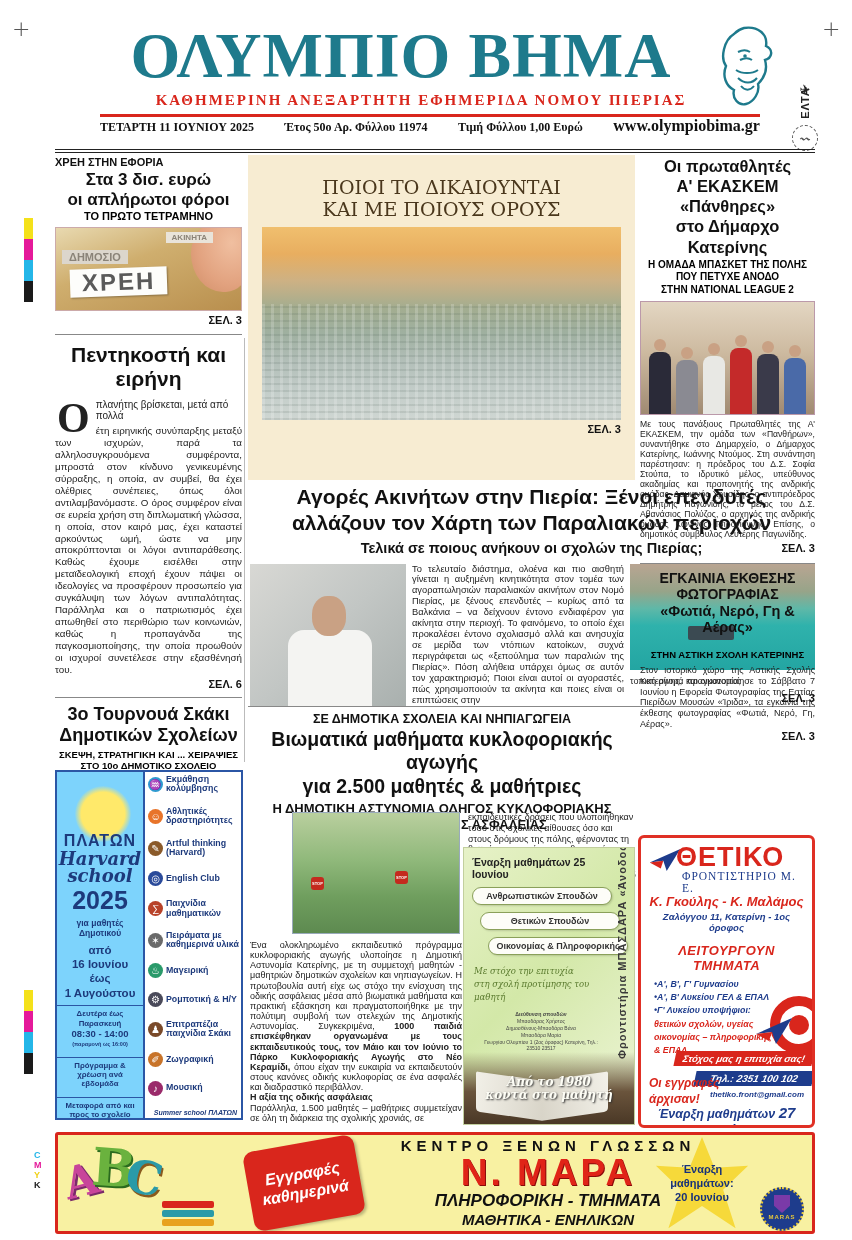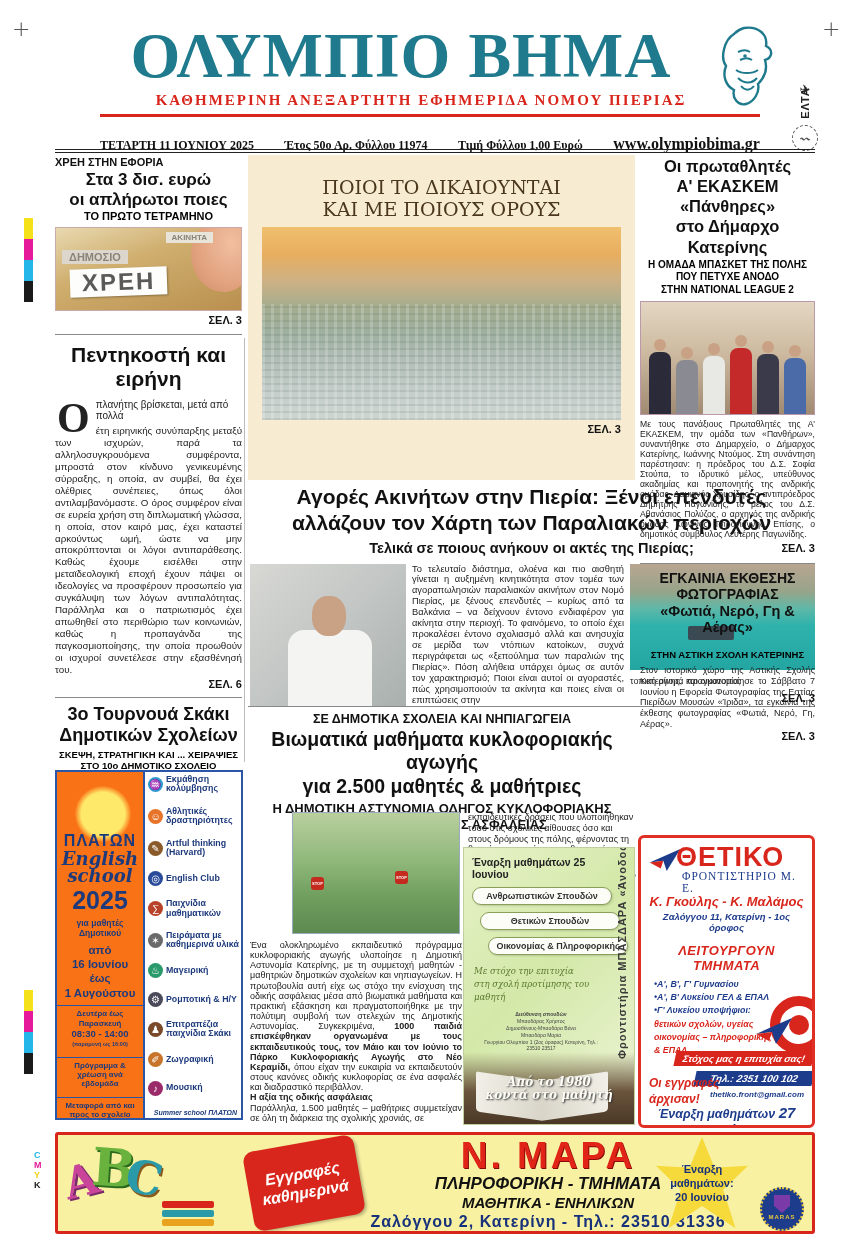--- a/index.html
+++ b/index.html
@@ -12,21 +12,21 @@
   .regstrip { position:absolute; width:9px; display:flex; flex-direction:column; }
   .regstrip span { width:9px; height:21px; font-size:4px; overflow:hidden; color:#fff; text-align:center; }
   .cmyk-vert { position:absolute; display:flex; flex-direction:column; font-size:9px; font-weight:bold; line-height:10px; }
 
   
   .masthead { position:absolute; left:100px; top:24px; width:672px; }
   .mast-title { font-family:"Liberation Serif", serif; font-weight:bold; font-size:64px; letter-spacing:1px; color:#1e7a8c; text-align:center; line-height:1.0; padding-right:70px; }
   .zeus { position:absolute; right:-6px; top:2px; }
   .mast-sub { margin-top:4px; text-align:center; font-family:"Liberation Serif", serif; font-weight:bold; font-size:15px; letter-spacing:2px; color:#d9261c; padding-right:30px;}
   .mast-rule { margin-top:5px; height:3px; background:#d9261c; width:660px; }
-  .dateline { margin-top:18px; width:660px; display:flex; justify-content:space-between; align-items:baseline; font-family:"Liberation Serif", serif; font-size:12px; font-weight:bold; color:#111; }
+  .dateline { margin-top:0; width:660px; display:flex; justify-content:space-between; align-items:baseline; font-family:"Liberation Serif", serif; font-size:12px; font-weight:bold; color:#111; }
   .dateline .site { font-size:16px;text-align:center; }
   .elta { position:absolute; left:788px; top:82px; width:34px; text-align:center; }
   .elta .elta-txt { transform:rotate(-90deg); font-size:11px; font-weight:bold; color:#222; letter-spacing:1px; }
   .elta .elta-plane { font-size:13px; color:#222; }
   .elta .elta-circle { margin:16px auto 0; width:26px; height:26px; border:1px dashed #555; border-radius:50%; color:#555; font-size:10px; line-height:26px; }
   .dbl-rule { position:absolute; left:55px; top:149px; width:760px; height:4px; border-top:1px solid #222; border-bottom:1px solid #222; }
 
   
   .kicker { font-weight:bold; color:#111; }
   .selref { font-weight:bold; color:#111; font-size:11px; text-align:right; }
@@ -48,21 +48,21 @@
   .pent-drop { float:left; font-size:42px; line-height:0.85; font-weight:bold; color:#222; margin:2px 6px 0 2px; font-family:"Liberation Serif",serif; }
   .pent-body { margin-top:4px; font-size:9.8px; line-height:1.22; }
   .chess-head { font-size:18px; font-weight:bold; text-align:center; line-height:1.2; color:#111; }
   .chess-sub { font-size:9.5px; font-weight:bold; text-align:center; margin-top:2px; }
   .chess-photo { position:relative; margin-top:5px; height:104px; background:linear-gradient(180deg,#cfe0cf 0%,#bcd3c8 35%,#9db7a8 60%,#8aa392 100%); overflow:hidden; border:1px solid #aab; }
   .person { position:absolute; bottom:0; border-radius:6px 6px 0 0; }
   .head-dot { position:absolute; width:12px; height:12px; border-radius:50%; background:#caa184; }
 
   
   .platon { position:absolute; left:55px; top:770px; width:188px; height:350px; border:2px solid #2b56a5; display:flex; background:#fff; }
-  .platon-left { width:88px; background:#f97316; border-right:2px solid #2b56a5; color:#1d3a7c; text-align:center; position:relative; overflow:hidden; }
+  .platon-left { width:88px; background:#7dd3fc; border-right:2px solid #2b56a5; color:#1d3a7c; text-align:center; position:relative; overflow:hidden; }
   .platon-sun { position:absolute; left:18px; top:14px; width:56px; height:56px; border-radius:50%; background:radial-gradient(circle,#ffe96a 0%, #ffe96a 55%, rgba(255,233,106,0) 72%); }
   .platon-left > div { position:relative; }
   .p-name { font-size:16px; font-weight:bold; letter-spacing:1px; margin-top:4px; }
   .p-script { font-family:"DejaVu Serif", serif; font-style:italic; font-size:18px; line-height:0.95; font-weight:bold; }
   .p-year { font-size:25px; font-weight:bold; margin-top:2px; }
   .p-small { font-size:8.5px; font-weight:bold; margin-top:4px; line-height:1.15; }
   .p-range { font-size:11.5px; font-weight:bold; line-height:1.25; margin-top:4px; }
   .p-box { border-top:1px solid #2b56a5; margin-top:5px; padding:3px 2px; font-size:7.8px; font-weight:bold; line-height:1.2; }
   .p-hours { font-size:9.5px; }
   .p-hnote { font-size:5.5px; }
@@ -234,21 +234,21 @@
     <div class="elta-txt">ΕΛΤΑ</div>
     <div class="elta-circle">〰</div>
   </div>
   <div class="dbl-rule"></div>
 
   <div class="col-left">
     <div>
       <div class="kicker debt-kicker">ΧΡΕΗ ΣΤΗΝ ΕΦΟΡΙΑ</div>
       <div class="debt-head">
         <span>Στα 3 δισ. ευρώ</span><br>
-        <span>οι απλήρωτοι ποιες</span>
+        <span>οι απλήρωτοι φόροι</span>
       </div>
       <div class="debt-sub">ΤΟ ΠΡΩΤΟ ΤΕΤΡΑΜΗΝΟ</div>
       <div class="debt-photo">
         <div class="debt-finger"></div>
         <div class="debt-tab1">ΑΚΙΝΗΤΑ</div>
         <div class="debt-tab2">ΔΗΜΟΣΙΟ</div>
         <div class="debt-label">ΧΡΕΗ</div>
       </div>
       <div class="selref" style="margin-top:3px;">ΣΕΛ. 3</div>
     </div>
@@ -292,21 +292,21 @@
     </div>
   </div>
 
   <div class="vline" style="left:244px; top:338px; height:424px;"></div>
 
   <div class="platon">
     <div class="platon-left">
       <div class="platon-sun"></div>
       <div class="p-name">ΠΛΑΤΩΝ</div>
       <div class="p-script">
-        <span>English</span><br>
+        <span>Harvard</span><br>
         <span>school</span>
       </div>
       <div class="p-year">2025</div>
       <div class="p-small">για μαθητές Δημοτικού</div>
       <div class="p-range">
         <span>από</span><br>
         <span>16 Ιουνίου</span><br>
         <span>έως</span><br>
         <span>1 Αυγούστου</span>
       </div>
@@ -375,21 +375,21 @@
     </div>
     <div class="rent-photo"></div>
     <div class="selref rent-sel">ΣΕΛ. 3</div>
   </div>
 
   <div class="prop">
     <div class="prop-head">
       <span>Αγορές Ακινήτων στην Πιερία: Ξένοι επενδυτές</span><br>
       <span>αλλάζουν τον Χάρτη των Παραλιακών περιοχών</span>
     </div>
-    <div class="prop-sub">Τελικά σε ποιους ανήκουν οι ακτές της Πιερίας;</div>
+    <div class="prop-sub">Τελικά σε ποιους ανήκουν οι σχολών της Πιερίας;</div>
     <div class="prop-row">
       <div class="prop-photo1">
         <div class="man-shirt"></div>
         <div class="man-head"></div>
       </div>
       <div class="prop-text jbody">Το τελευταίο διάστημα, ολοένα και πιο αισθητή γίνεται η αυξημένη κινητικότητα στον τομέα των αγοραπωλησιών παραλιακών ακινήτων στον Νομό Πιερίας, με ξένους επενδυτές – κυρίως από τα Βαλκάνια – να δείχνουν έντονο ενδιαφέρον για ακίνητα στην περιοχή. Το φαινόμενο, το οποίο έχει προκαλέσει έντονο σχολιασμό αλλά και ανησυχία σε μερίδα των ντόπιων κατοίκων, συχνά περιγράφεται ως «ξεπούλημα των παραλιών της Πιερίας». Πόση αλήθεια υπάρχει όμως σε αυτόν τον χαρακτηρισμό; Ποιοι είναι αυτοί οι αγοραστές, πώς χρησιμοποιούν τα ακίνητα και ποιες είναι οι επιπτώσεις στην</div>
       <div class="prop-photo2">
         <div class="pier"></div>
       </div>
       <div class="prop-cap">τοπική αγορά και οικονομία;</div>
@@ -541,20 +541,21 @@
         <div style="background:#d9261c;"></div>
         <div style="background:#2a9aa8;"></div>
         <div style="background:#e8a21e;"></div>
       </div>
     </div>
     <div class="mara-badge">
       <span>Εγγραφές</span>
       <span>καθημερινά</span>
     </div>
     <div class="mara-center">
+      <div class="mara-kick">ΚΕΝΤΡΟ ΞΕΝΩΝ ΓΛΩΣΣΩΝ</div>
       <div class="mara-name">Ν. ΜΑΡΑ</div>
       <div class="mara-l1">ΠΛΗΡΟΦΟΡΙΚΗ - ΤΜΗΜΑΤΑ</div>
       <div class="mara-l2">ΜΑΘΗΤΙΚΑ - ΕΝΗΛΙΚΩΝ</div>
       <div class="mara-addr">Ζαλόγγου 2, Κατερίνη - Τηλ.: 23510 31336</div>
     </div>
     <div class="mara-star"></div>
     <div class="mara-star-txt">
       <span>Έναρξη</span><br>
       <span>μαθημάτων:</span><br>
       <b>20 Ιουνίου</b>

